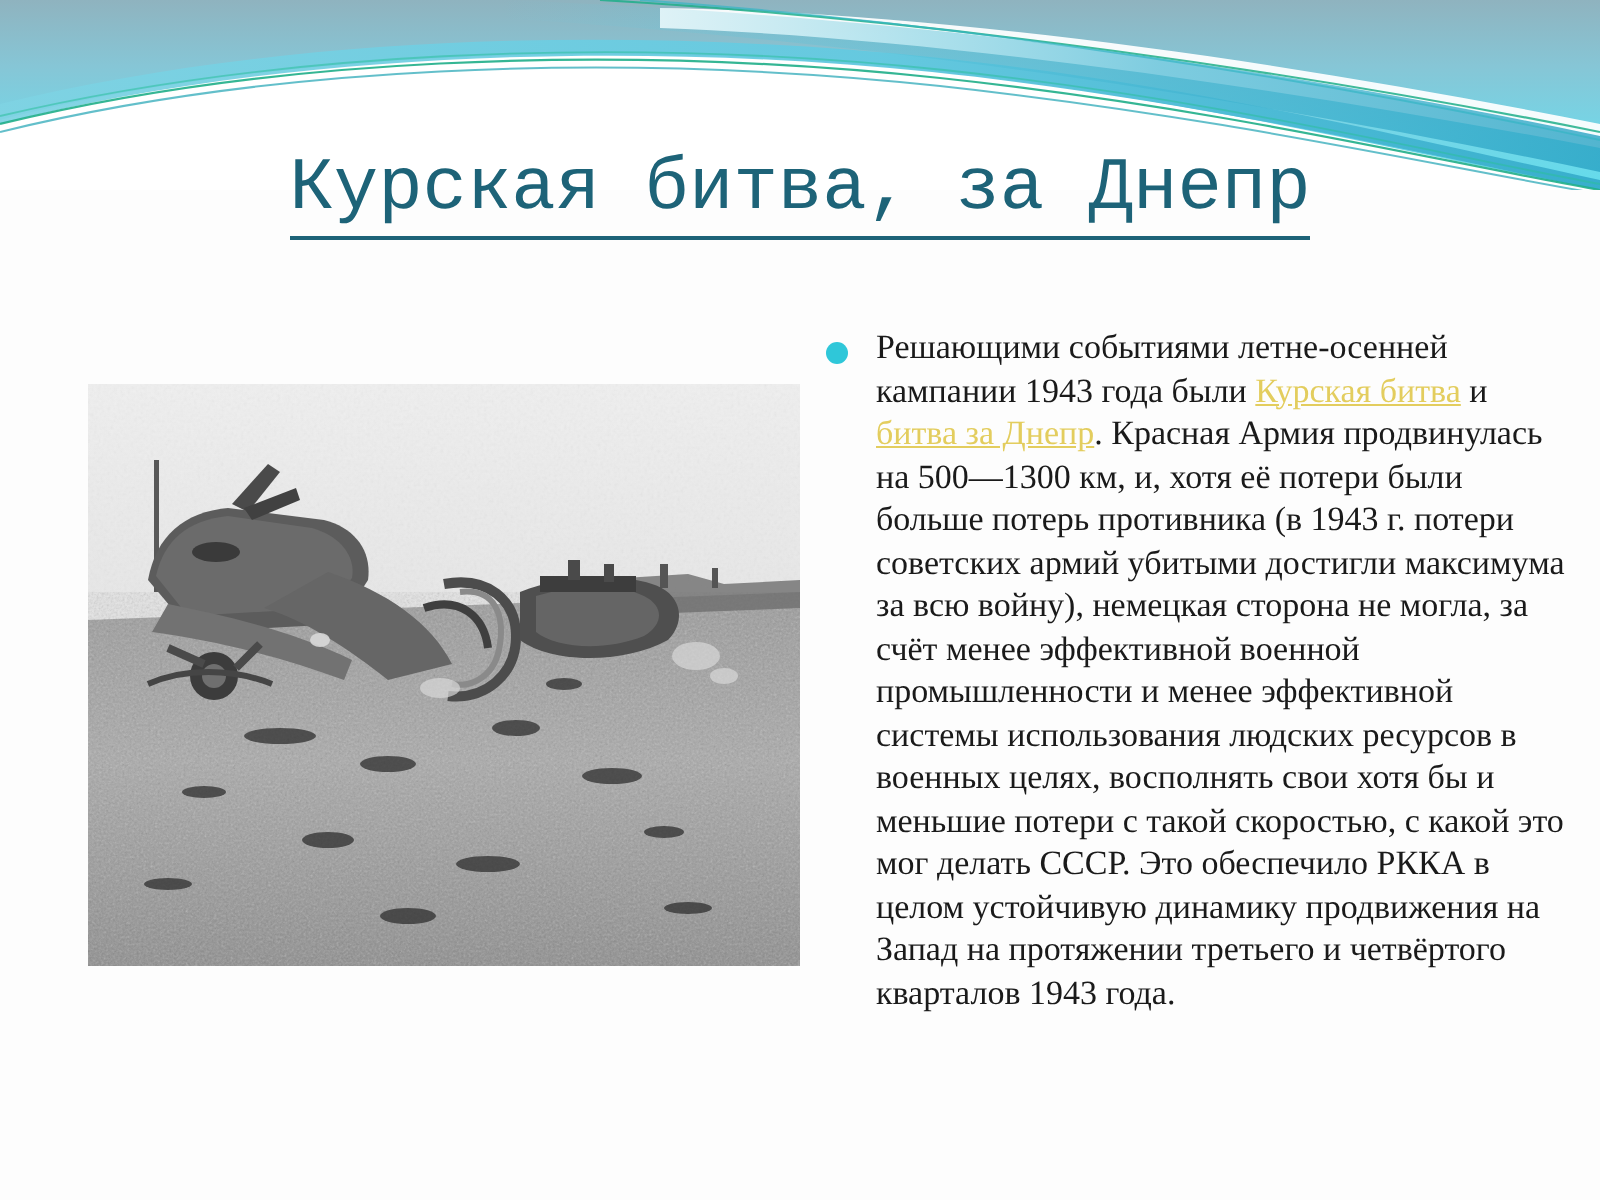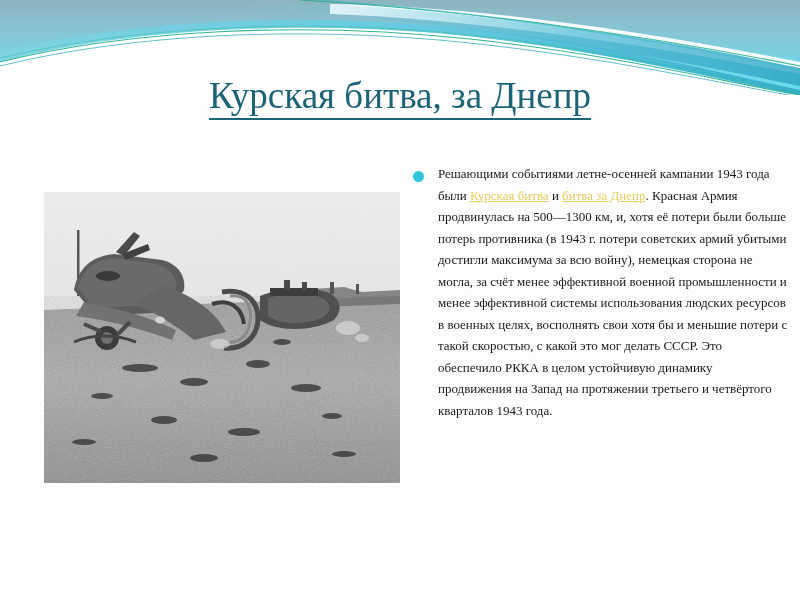--- a/index.html
+++ b/index.html
@@ -27,21 +27,21 @@
   }
   #header-art svg { display: block; }
 
   
   #title {
     position: absolute;
     left: 0;
     top: 74px;
     width: 800px;
     text-align: center;
-    font-family: Liberation Serif, serif;
+    font-family: Liberation Mono, monospace;
     font-size: 37px;
     font-weight: 400;
     letter-spacing: 0px;
     color: #1d6378;
     white-space: nowrap;
   }
   #title .tx {
     border-bottom: 2px solid #1d6378;
     padding-bottom: 2px;
   }
@@ -74,21 +74,21 @@
     left: 3px;
     top: 8px;
     width: 11px;
     height: 11px;
     border-radius: 50%;
     background: #2fc7d9;
   }
   .body-para {
     margin: 0;
     font-family: "Liberation Serif", serif;
-    font-size: 13px;
+    font-size: 17px;
     line-height: 21.5px;
     color: #1a1a1a;
     text-align: left;
     word-spacing: 0px;
   }
   .link {
     color: #e3cd5e;
     text-decoration: underline;
     text-decoration-color: #e3cd5e;
     text-underline-offset: 1px;

